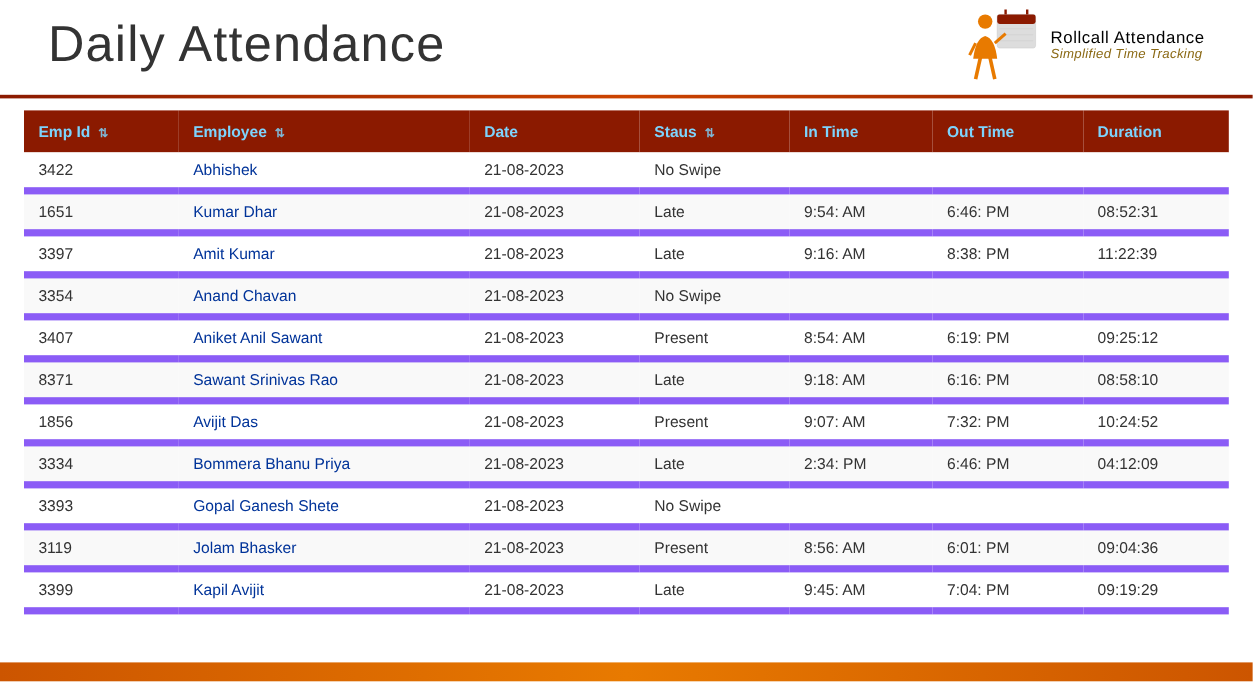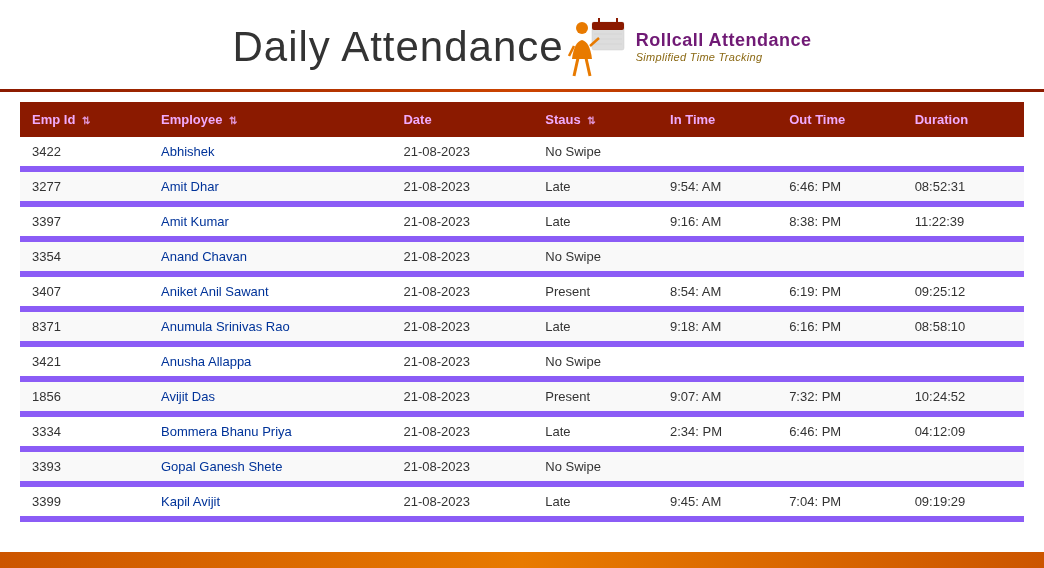--- a/index.html
+++ b/index.html
@@ -15,22 +15,22 @@
       width: 1044px;
       min-height: 568px;
       background: #fff;
       padding: 0;
       position: relative;
     }
 
     .header-area {
       display: flex;
       align-items: center;
-      justify-content: center;
-      padding: 14px 40px 10px 40px;
+      justify-content: space-between;
+      padding: 4px 40px 10px 40px;
     }
 
     .page-title {
       font-size: 42px;
       font-weight: 300;
       color: #333;
       letter-spacing: 1px;
     }
 
     .logo-area {
@@ -50,23 +50,23 @@
       position: relative;
       margin-right: 2px;
     }
 
     .logo-text-block {
       display: flex;
       flex-direction: column;
     }
 
     .logo-brand {
-      font-size: 18px;
-      font-weight: bold;
-      color: #701a75;
+      font-size: 14px;
+      font-weight: normal;
+      color: #000000;
       letter-spacing: 0.5px;
     }
 
     .logo-tagline {
       font-size: 11px;
       color: #8B6914;
       font-style: italic;
       letter-spacing: 0.3px;
     }
 
@@ -82,21 +82,21 @@
     }
 
     table {
       width: 100%;
       border-collapse: collapse;
       font-size: 13px;
     }
 
     thead tr {
       background-color: #8B1A00;
-      color: #f0abfc;
+      color: #7dd3fc;
     }
 
     thead th {
       padding: 10px 12px;
       text-align: left;
       font-weight: bold;
       font-size: 13px;
       white-space: nowrap;
     }
 
@@ -201,22 +201,22 @@
       <tr>
             <td>3422</td>
             <td class="emp-name">Abhishek</td>
             <td>21-08-2023</td>
             <td>No Swipe</td>
             <td></td>
             <td></td>
             <td></td>
           </tr>
           <tr>
-            <td>3277</td>
-            <td class="emp-name">Amit Dhar</td>
+            <td>1651</td>
+            <td class="emp-name">Kumar Dhar</td>
             <td>21-08-2023</td>
             <td>Late</td>
             <td>9:54: AM</td>
             <td>6:46: PM</td>
             <td>08:52:31</td>
           </tr>
           <tr>
             <td>3397</td>
             <td class="emp-name">Amit Kumar</td>
             <td>21-08-2023</td>
@@ -238,35 +238,26 @@
             <td>3407</td>
             <td class="emp-name">Aniket Anil Sawant</td>
             <td>21-08-2023</td>
             <td>Present</td>
             <td>8:54: AM</td>
             <td>6:19: PM</td>
             <td>09:25:12</td>
           </tr>
           <tr>
             <td>8371</td>
-            <td class="emp-name">Anumula Srinivas Rao</td>
+            <td class="emp-name">Sawant Srinivas Rao</td>
             <td>21-08-2023</td>
             <td>Late</td>
             <td>9:18: AM</td>
             <td>6:16: PM</td>
             <td>08:58:10</td>
-          </tr>
-          <tr>
-            <td>3421</td>
-            <td class="emp-name">Anusha Allappa</td>
-            <td>21-08-2023</td>
-            <td>No Swipe</td>
-            <td></td>
-            <td></td>
-            <td></td>
           </tr>
           <tr>
             <td>1856</td>
             <td class="emp-name">Avijit Das</td>
             <td>21-08-2023</td>
             <td>Present</td>
             <td>9:07: AM</td>
             <td>7:32: PM</td>
             <td>10:24:52</td>
           </tr>
@@ -282,20 +273,29 @@
           <tr>
             <td>3393</td>
             <td class="emp-name">Gopal Ganesh Shete</td>
             <td>21-08-2023</td>
             <td>No Swipe</td>
             <td></td>
             <td></td>
             <td></td>
           </tr>
           <tr>
+            <td>3119</td>
+            <td class="emp-name">Jolam Bhasker</td>
+            <td>21-08-2023</td>
+            <td>Present</td>
+            <td>8:56: AM</td>
+            <td>6:01: PM</td>
+            <td>09:04:36</td>
+          </tr>
+          <tr>
             <td>3399</td>
             <td class="emp-name">Kapil Avijit</td>
             <td>21-08-2023</td>
             <td>Late</td>
             <td>9:45: AM</td>
             <td>7:04: PM</td>
             <td>09:19:29</td>
           </tr>
         </tbody>
     </table>

